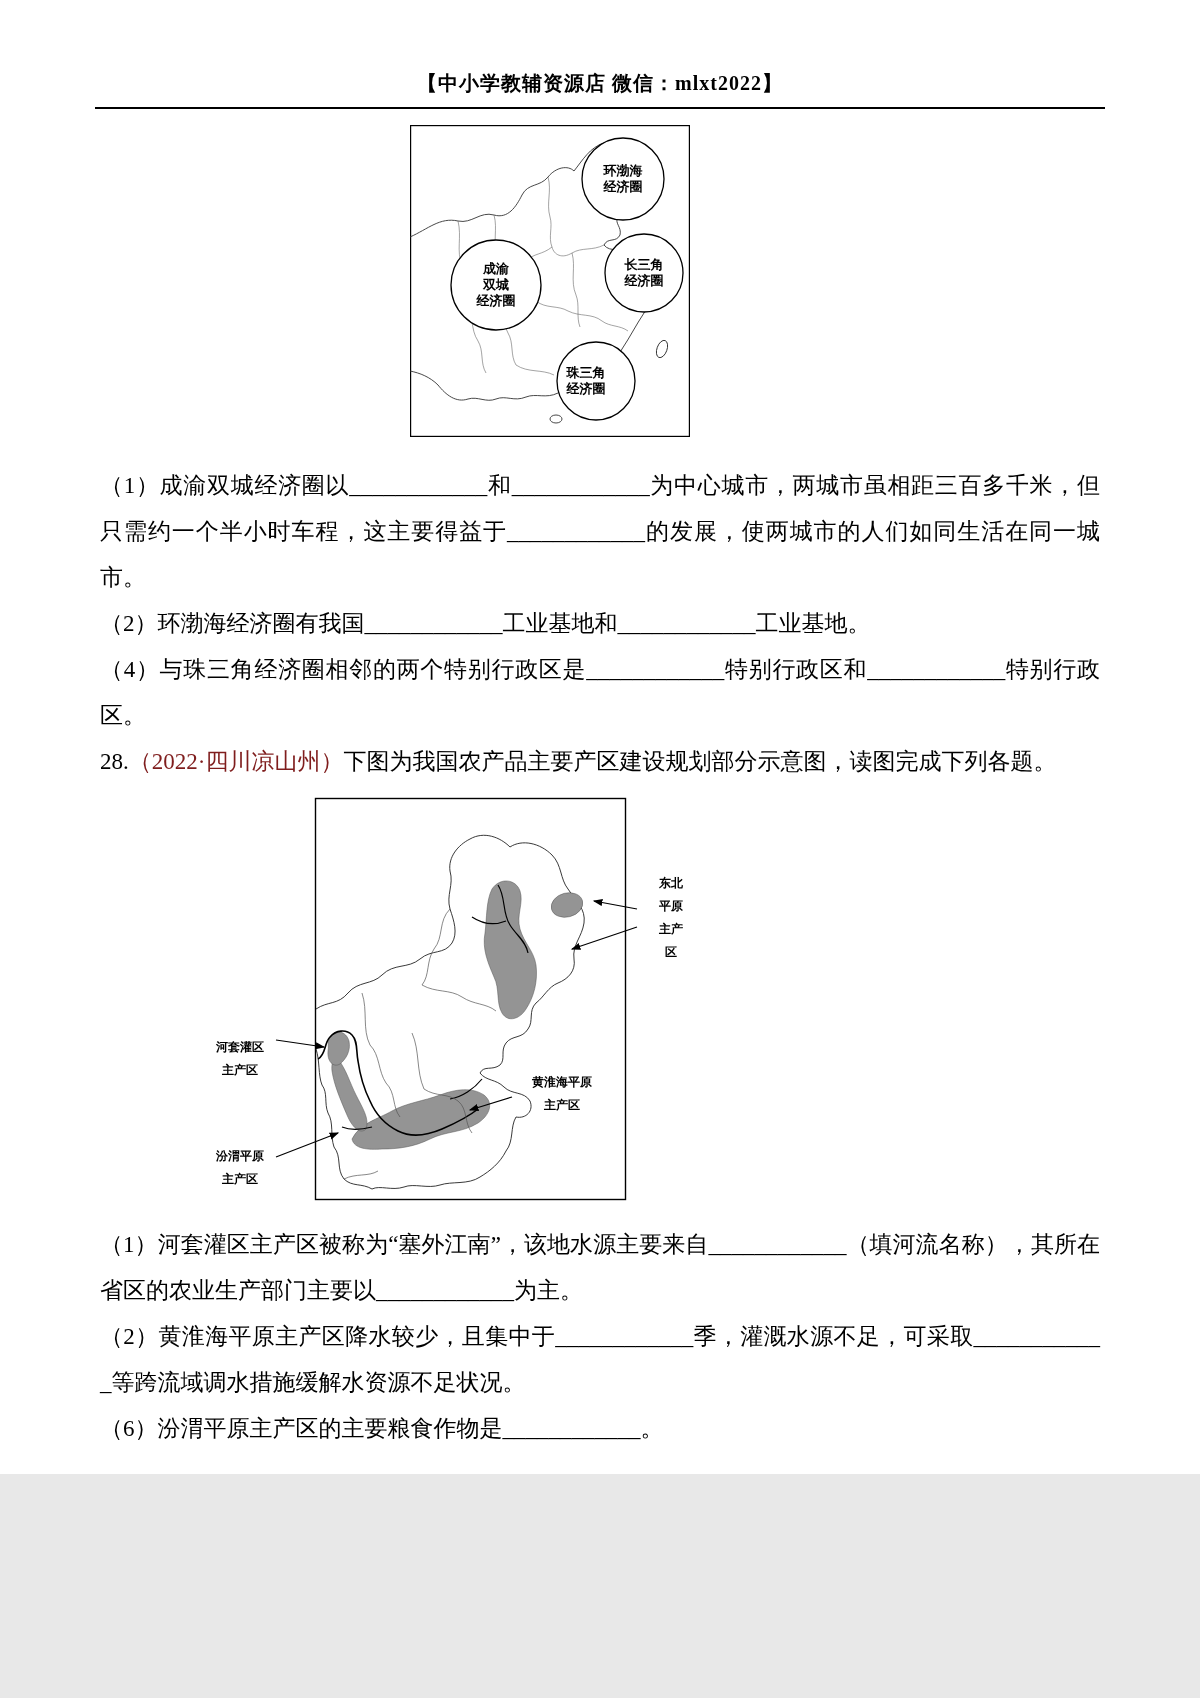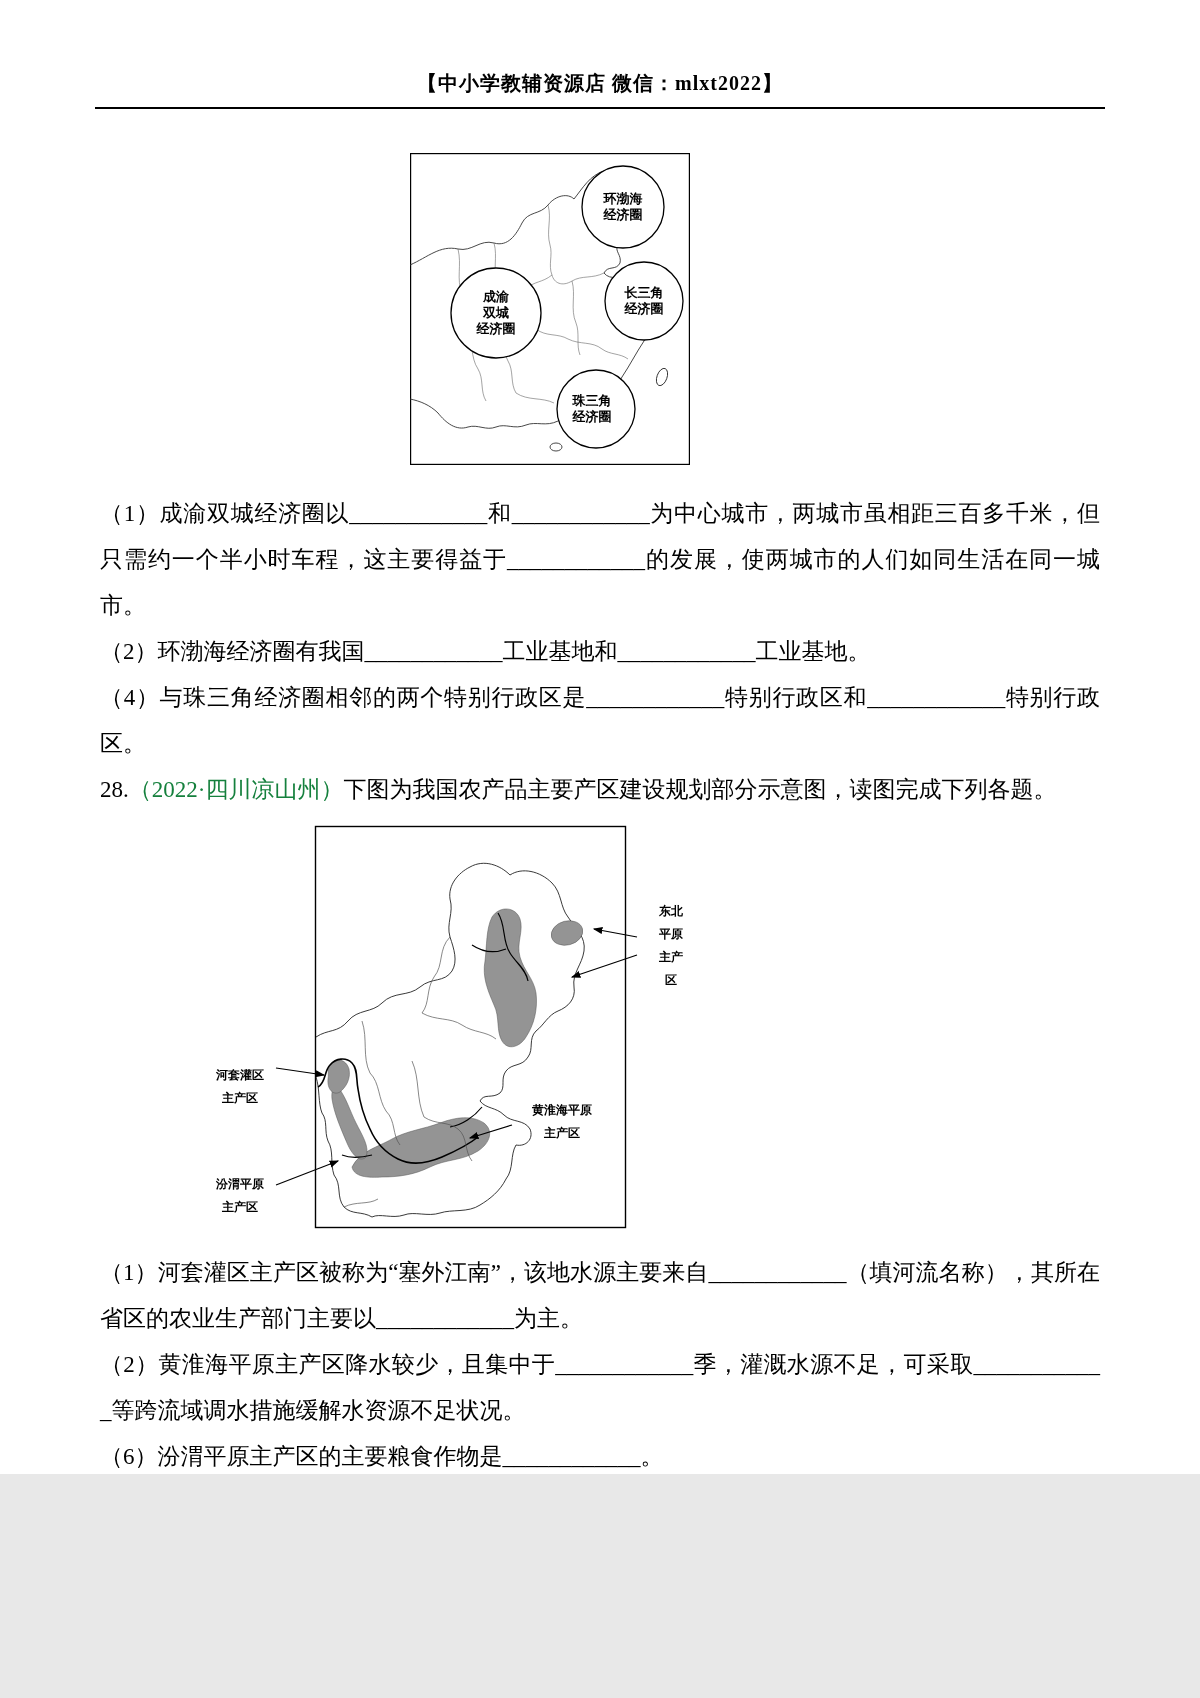--- a/index.html
+++ b/index.html
@@ -28,27 +28,27 @@
   
   .q {
     margin:0 100px;
     font-size:23px;
     line-height:46px;
     text-align:justify;
     word-break:break-all;
   }
   .q.first { margin-top:26px; }
   .q.afterMap { margin-top:20px; }
-  .blue { color:#15803d; }
+  .blue { color:#7f1d1d; }
 
   
   .map1-wrap {
     position:relative;
     width:280px; height:312px;
-    margin:44px 0 0 410px;
+    margin:16px 0 0 410px;
   }
   .map1-wrap svg { display:block; }
   .circle-label {
     position:absolute;
     transform:translate(-50%,-50%);
     font-size:13px;
     font-weight:bold;
     line-height:16px;
     text-align:center;
     white-space:pre-line;
@@ -118,21 +118,21 @@
         <circle cx="186" cy="256" r="39"></circle>
       </g>
     </svg>
     <div class="circle-label" style="left:213px; top:54px;">环渤海
 经济圈</div>
     <div class="circle-label" style="left:86px;  top:160px;">成渝
 双城
 经济圈</div>
     <div class="circle-label" style="left:234px; top:148px;">长三角
 经济圈</div>
-    <div class="circle-label" style="left:182px; top:256px;">珠三角
+    <div class="circle-label" style="left:176px; top:256px;">珠三角
 经济圈</div>
   </div>
 
   <p class="q first">（1）成渝双城经济圈以____________和____________为中心城市，两城市虽相距三百多千米，但只需约一个半小时车程，这主要得益于____________的发展，使两城市的人们如同生活在同一城市。</p>
   <p class="q">（2）环渤海经济圈有我国____________工业基地和____________工业基地。</p>
   <p class="q">（4）与珠三角经济圈相邻的两个特别行政区是____________特别行政区和____________特别行政区。</p>
 
   <p class="q"><span>28.</span><span class="blue">（2022·四川凉山州）</span><span>下图为我国农产品主要产区建设规划部分示意图，读图完成下列各题。</span></p>
 
   <div class="map2-wrap">

